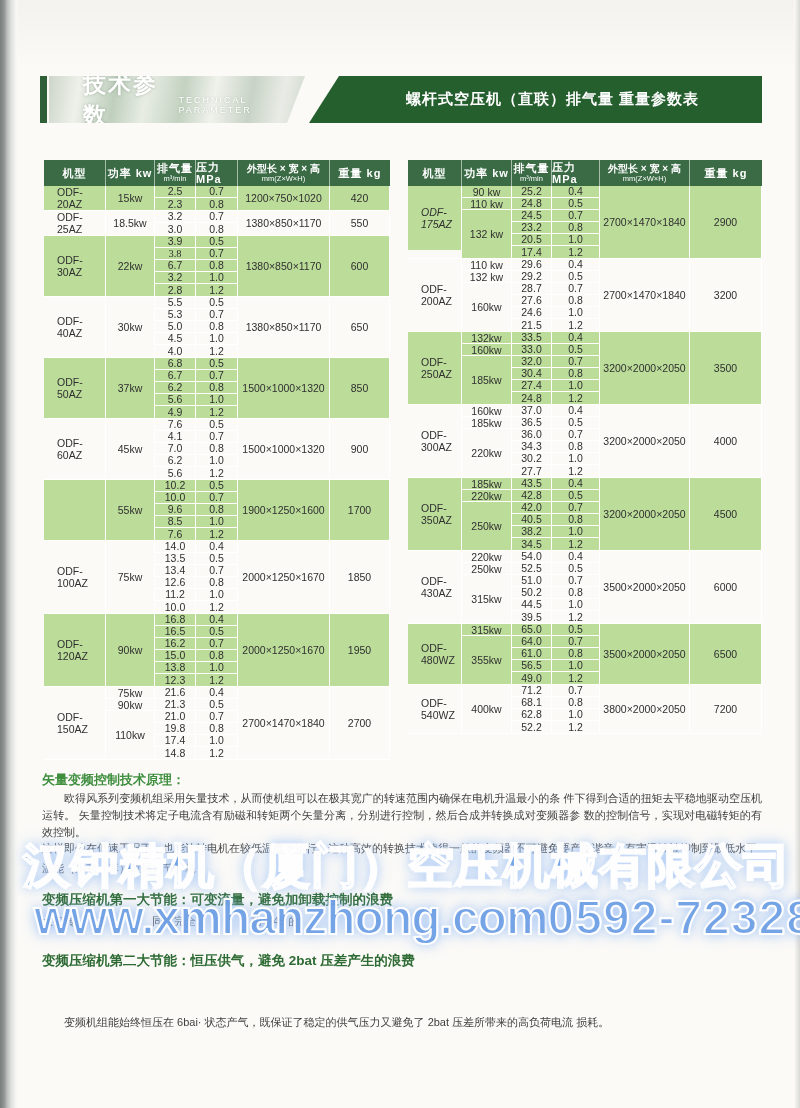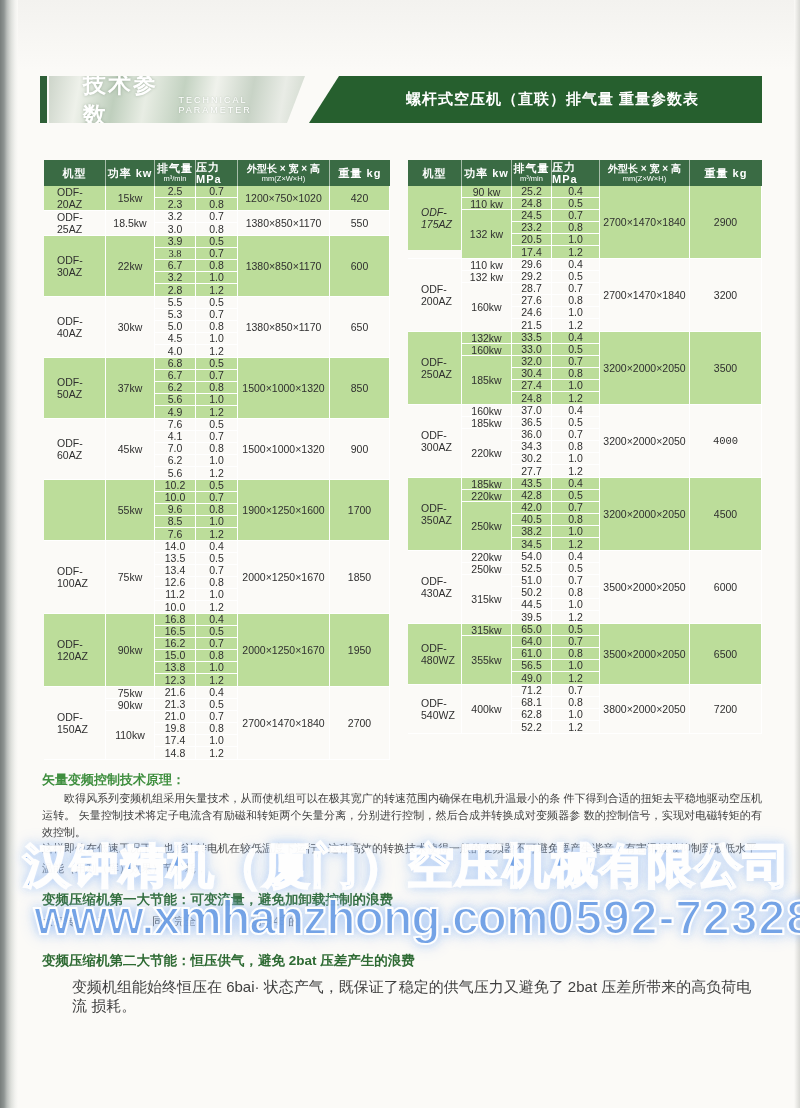--- a/index.html
+++ b/index.html
@@ -49,21 +49,21 @@
   
   .abs{position:absolute;left:42px;width:720px;}
   .sec-h1{top:771px;font-size:13px;font-weight:700;color:#3e8e3e;}
   .sec-p1{top:790px;font-size:11px;line-height:17px;color:#3f3f3f;text-indent:2em;text-align:justify;}
   .frag{color:#4a4a4a;font-size:11px;white-space:nowrap;overflow:hidden;}
   .frag1{top:841px;}
   .frag2{top:861px;color:#5a5a5a;}
   .sec-h2{top:891px;font-size:13.5px;font-weight:700;color:#2f6b34;}
   .frag3{top:914px;}
   .sec-h3{top:952px;font-size:13.5px;font-weight:700;color:#2f6b34;}
-  .sec-p3{top:978px;font-size:15px;color:#3f3f3f;padding-left:2em;box-sizing:border-box;}
+  .sec-p3{top:1015px;font-size:11px;color:#3f3f3f;padding-left:2em;box-sizing:border-box;}
 
   
   .wm{position:absolute;font-weight:800;color:#6fa0e6;-webkit-text-stroke:2px #ffffff;
       text-shadow:0 0 3px #fff,0 0 10px rgba(145,185,245,.9),0 0 18px rgba(145,185,245,.6);
       white-space:nowrap;opacity:.96;}
   .wm1{left:23px;right:18px;top:835px;text-align:center;font-size:47px;letter-spacing:1px;}
   .wm2{left:34px;right:24px;top:890px;display:flex;justify-content:flex-start;align-items:flex-start;font-size:48px;}
   .wm2 .site{letter-spacing:-1px;}
   .wm2 .phone{letter-spacing:1px;}
 </style>
@@ -557,21 +557,21 @@
           <div class="sub-row">
             <div class="sub-cell" style="width: 40px;">30.2</div>
             <div class="sub-cell" style="width: 48px;">1.0</div>
           </div>
           <div class="sub-row">
             <div class="sub-cell" style="width: 40px;">27.7</div>
             <div class="sub-cell" style="width: 48px;">1.2</div>
           </div>
         </div>
         <div class="cell" style="width: 90px; height: 72px;">3200×2000×2050</div>
-        <div class="cell" style="width: 72px; height: 72px; font-family: Liberation Mono, monospace;">4000</div>
+        <div class="cell" style="width: 72px; height: 72px;">4000</div>
       </div>
       <div class="group shaded">
         <div class="cell model" style="width: 54px; height: 72px;">ODF-350AZ</div>
         <div class="stack" style="width: 50px; height: 72px;">
           <div class="pw" style="height: 12px; width: 50px;">185kw</div>
           <div class="pw" style="height: 12px; width: 50px;">220kw</div>
           <div class="pw" style="height: 48px; width: 50px;">250kw</div>
         </div>
         <div class="stack" style="width: 88px; justify-content: center;">
           <div class="sub-row">

